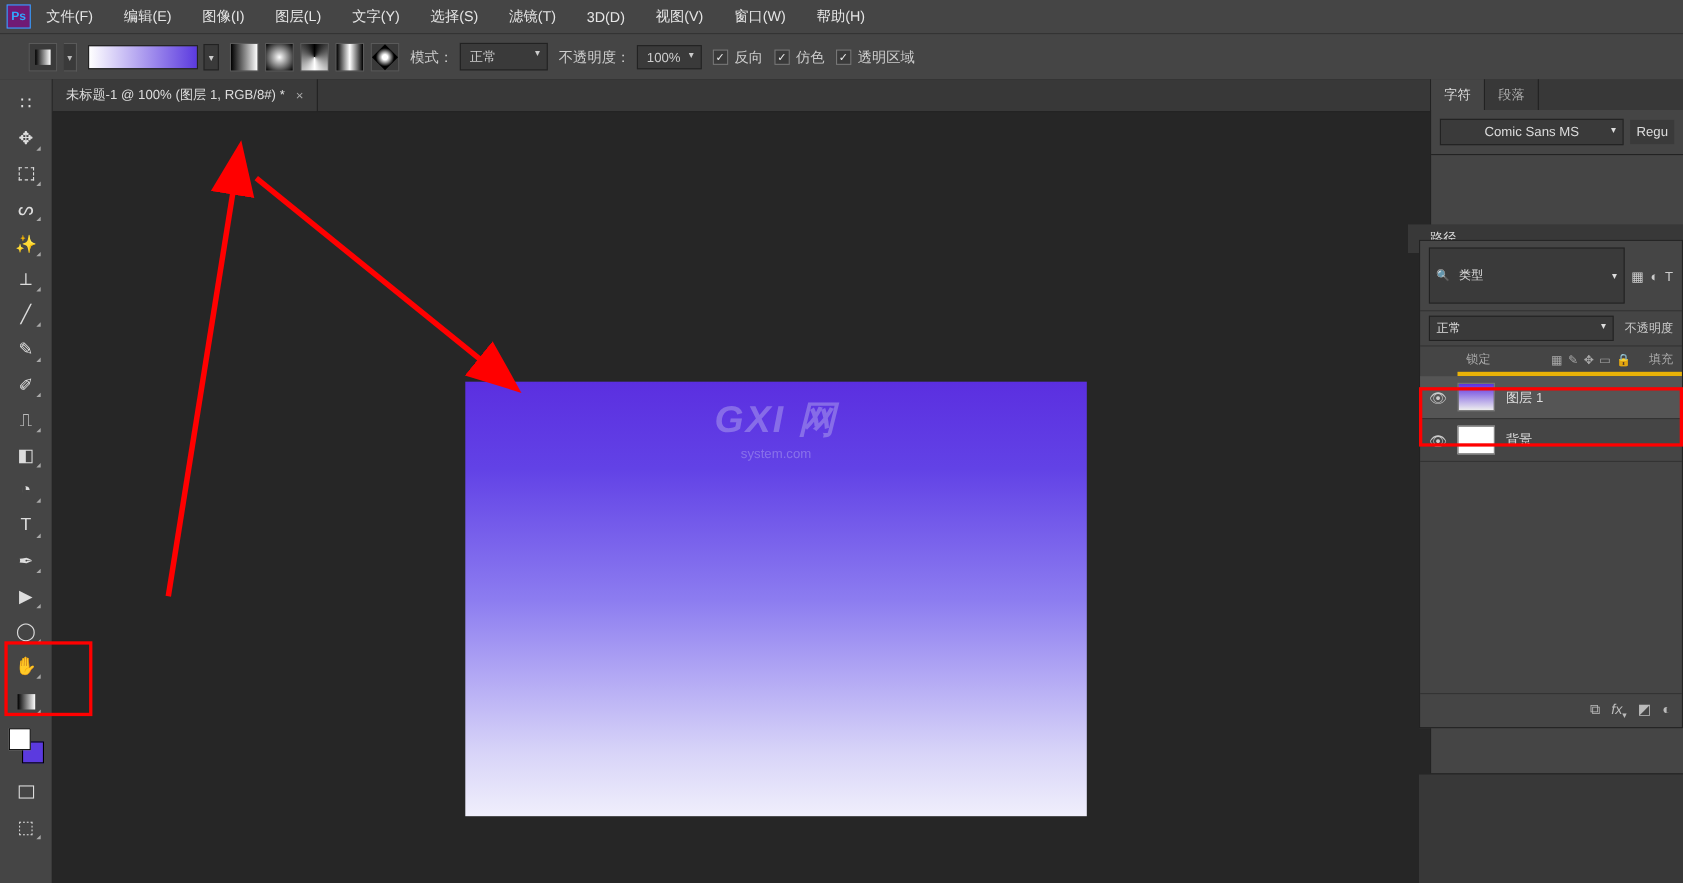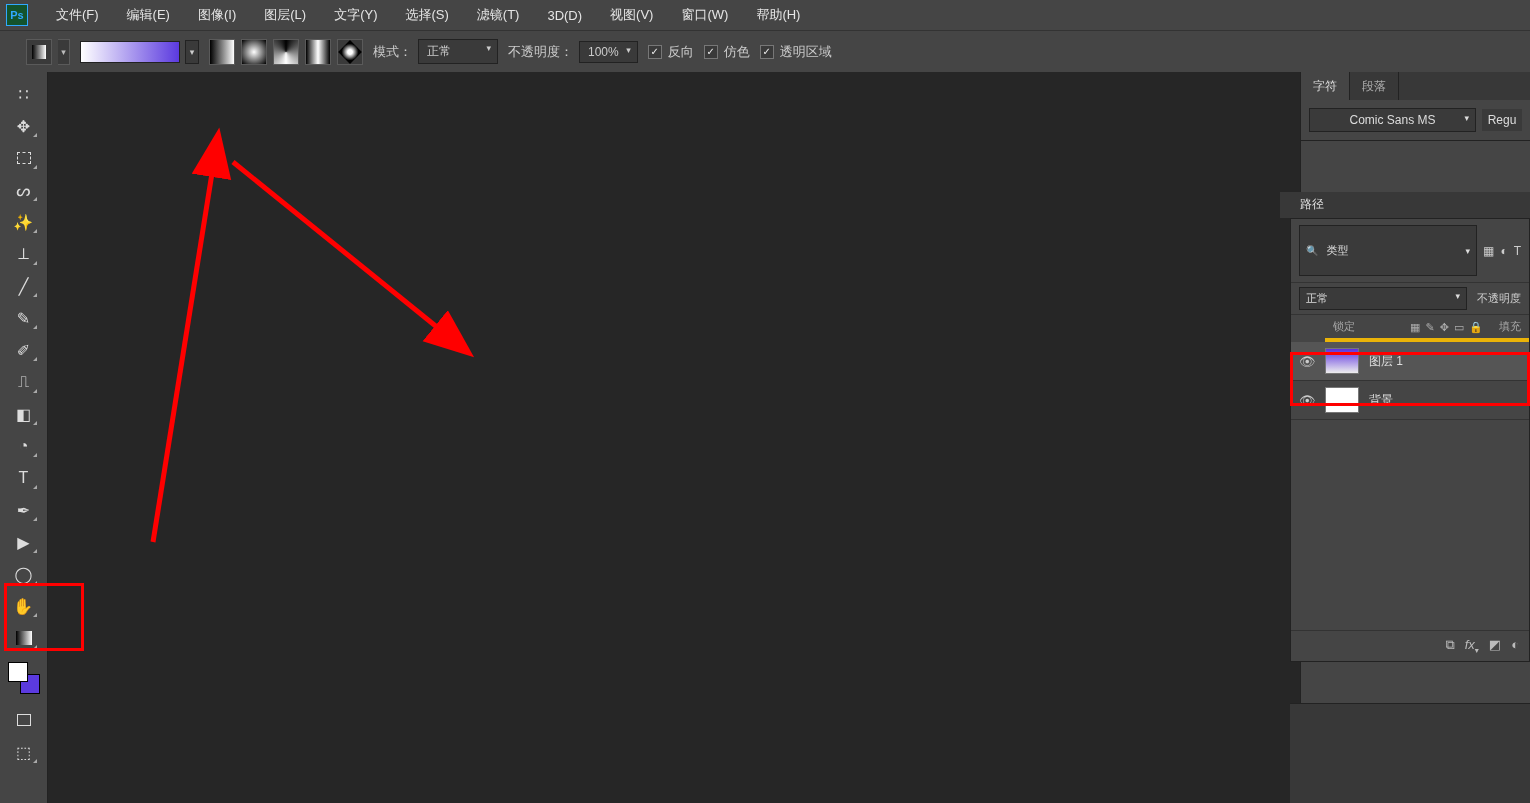--- a/index.html
+++ b/index.html
@@ -1,21 +1,21 @@
 <!DOCTYPE html>
 <html><head>
 <meta charset="utf-8">
 <style>
 * { margin: 0; padding: 0; box-sizing: border-box; font-family: "Microsoft YaHei", sans-serif; }
 body { background: #262626; color: #ccc; overflow: hidden; width: 1530px; height: 803px; position: relative; }
 
 
 .app-top { background: #454545; }
 .menubar { display: flex; align-items: center; height: 30px; background: #454545; padding: 0 6px; }
-.ps-logo { width: 22px; height: 22px; background: #14532d; border: 1px solid #31a8ff; display: flex; align-items: center; justify-content: center; margin-right: 14px; }
+.ps-logo { width: 22px; height: 22px; background: #701a75; border: 1px solid #31a8ff; display: flex; align-items: center; justify-content: center; }
 .ps-logo span { color: #31a8ff; font-weight: bold; font-size: 11px; }
 .menu-item { padding: 4px 14px; font-size: 13px; color: #e5e5e5; cursor: pointer; }
 
 .options-bar { display: flex; align-items: center; height: 42px; background: #454545; border-top: 1px solid #333; padding-left: 26px; gap: 10px; }
 .opt-group { display: flex; align-items: center; gap: 6px; }
 .icon-btn { width: 26px; height: 26px; background: #3a3a3a; border: 1px solid #5a5a5a; display: flex; align-items: center; justify-content: center; cursor: pointer; }
 .dd-caret { width: 12px; height: 26px; background: #3a3a3a; border: 1px solid #5a5a5a; border-left: none; display: flex; align-items: center; justify-content: center; }
 .dd-caret:after { content: "▾"; font-size: 9px; color: #bbb; }
 .gradient-preview { width: 100px; height: 22px; background: linear-gradient(to right, #fff, #5b3adf); border: 1px solid #222; cursor: pointer; }
 .gradient-dd { width: 14px; height: 24px; border: 1px solid #222; background: #3a3a3a; display: flex; align-items: center; justify-content: center; margin-left: -1px;}
@@ -60,21 +60,21 @@
 .panel-section { border-bottom: 1px solid #222; text-align: center; }
 .panel-tabs { display: flex; background: #383838; height: 28px; }
 .panel-tab { padding: 0 12px; font-size: 12px; display: flex; align-items: center; background: #454545; color: #ddd; border-right: 1px solid #222; cursor: pointer; }
 .panel-tab.inactive { background: #383838; color: #aaa; }
 .panel-body { padding: 8px; font-size: 12px; }
 .font-row { display: flex; gap: 6px; align-items: center; }
 .font-select { flex: 1; background: #3a3a3a; border: 1px solid #222; color: #ddd; padding: 4px 22px; font-size: 12px; position: relative; }
 .font-select:after { content: "▾"; position: absolute; right: 6px; font-size: 9px; }
 .font-weight-sel { width: 40px; background: #3a3a3a; padding: 4px; font-size: 12px; color: #ddd; }
 
-.paths-tab-strip { position: absolute; right: 0; top: 192px; background: #383838; height: 26px; width: 250px; display: flex; padding-left: 10px; }
+.paths-tab-strip { position: absolute; right: 0; top: 204px; background: #383838; height: 26px; width: 250px; display: flex; padding-left: 10px; }
 .paths-tab-strip .ptab { padding: 4px 10px; font-size: 12px; color: #ddd; }
 
 .layers-panel { position: absolute; right: 0; top: 218px; width: 240px; background: #454545; border: 1px solid #222; }
 .layers-filter { display: flex; align-items: center; padding: 6px 8px; gap: 6px; border-bottom: 1px solid #333; }
 .filter-input { flex: 1; background: #3a3a3a; border: 1px solid #222; color: #ddd; padding: 17px 6px; font-size: 11px; position: relative; display: flex; align-items: center; gap: 4px;}
 .filter-input:before { content: "🔍"; font-size: 10px; margin-right: 4px;}
 .filter-input:after { content: "▾"; position: absolute; right: 6px; font-size: 9px; }
 .filter-icons { display: flex; gap: 6px; font-size: 12px; color: #ccc; }
 .blend-row { display: flex; align-items: center; padding: 4px 8px; gap: 10px; border-bottom: 1px solid #333; }
 .blend-select { flex: 1; background: #3a3a3a; border: 1px solid #222; padding: 3px 6px; font-size: 11px; color: #ddd; position: relative; }
@@ -188,21 +188,33 @@
       <div class="bg-swatch"></div>
       <div class="fg-swatch"></div>
     </div>
     <div class="tool" style="margin-top:6px;">
         <span style="width:14px;height:12px;border:1px solid #ddd;display:block;"></span>
       </div>
     <div class="tool">⬚<span class="tool-wedge"></span></div>
   </div>
 
   <div class="doc-area">
+    <div class="doc-tabs">
+      <div class="doc-tab">
+        <span>未标题-1 @ 100% (图层 1, RGB/8#) *</span>
+        <span class="doc-tab-close">×</span>
+      </div>
+    </div>
     <div class="canvas-viewport">
+      <div class="canvas">
+        <div class="watermark">
+          <div class="wm1">GXI 网</div>
+          <div class="wm2">system.com</div>
+        </div>
+      </div>
 
       <svg class="arrow" style="left:0;top:0;" width="1240" height="720">
         <defs>
           <marker id="ah" markerWidth="12" markerHeight="12" refX="2" refY="4" orient="auto">
             <path d="M0,0 L0,8 L10,4 z" fill="#ff0000"></path>
           </marker>
         </defs>
         <line x1="105" y1="440" x2="165" y2="65" stroke="#ff0000" stroke-width="5" marker-end="url(#ah)"></line>
         <line x1="185" y1="60" x2="395" y2="230" stroke="#ff0000" stroke-width="5" marker-end="url(#ah)"></line>
       </svg>

